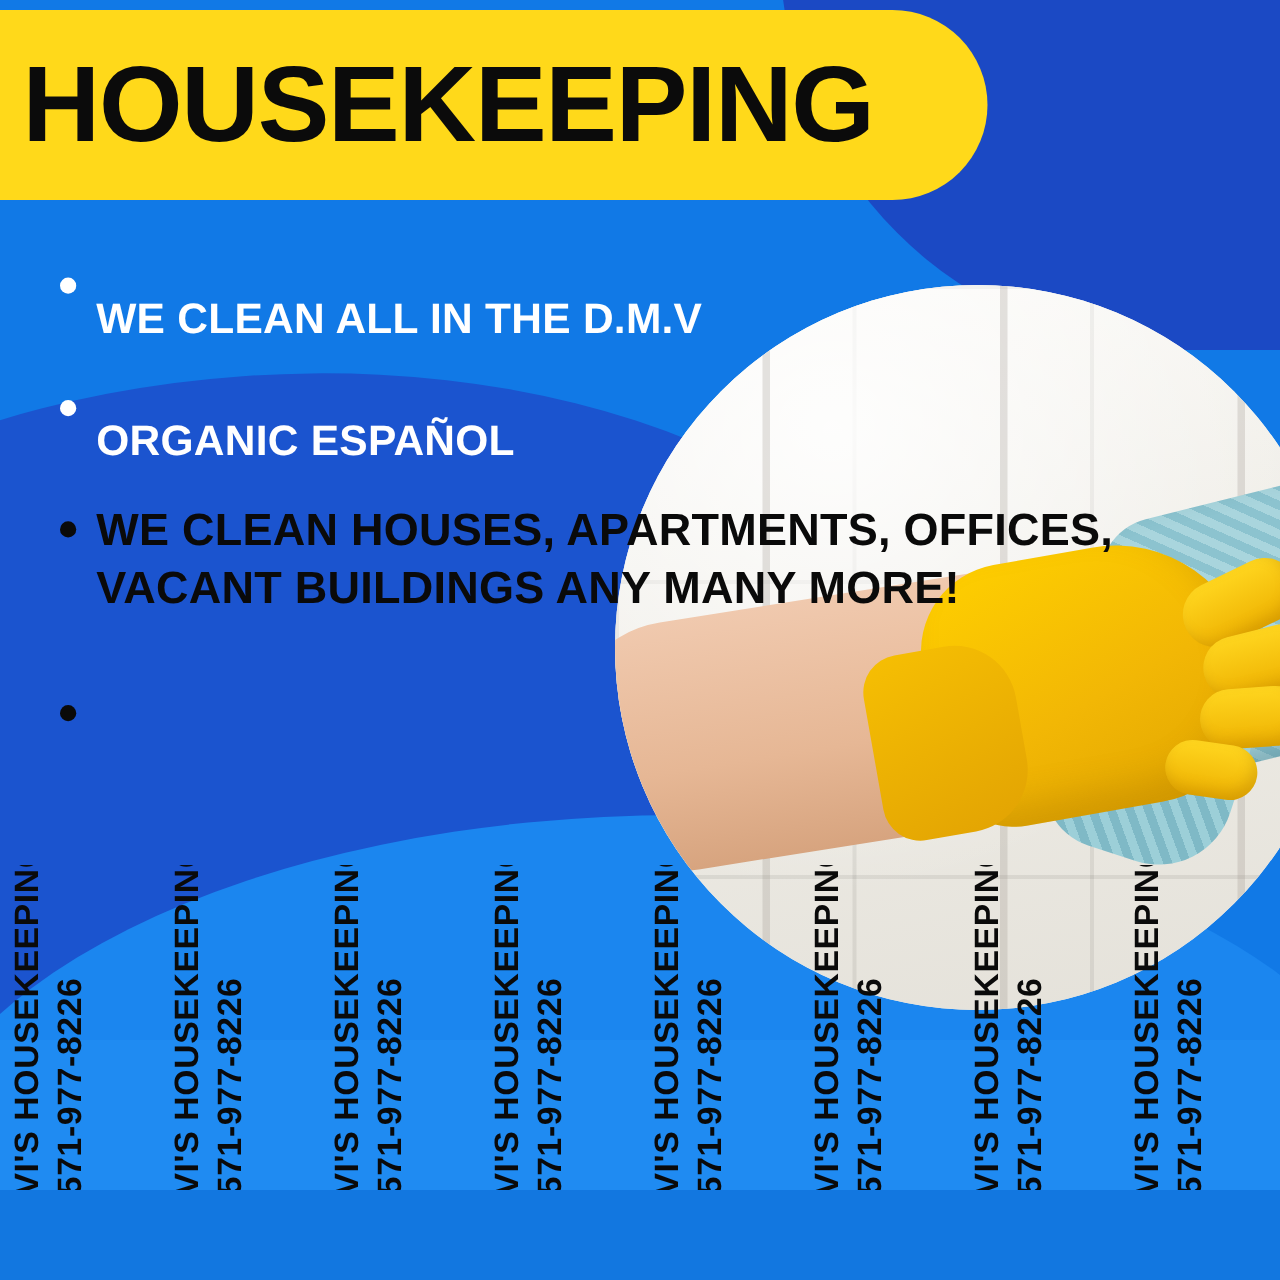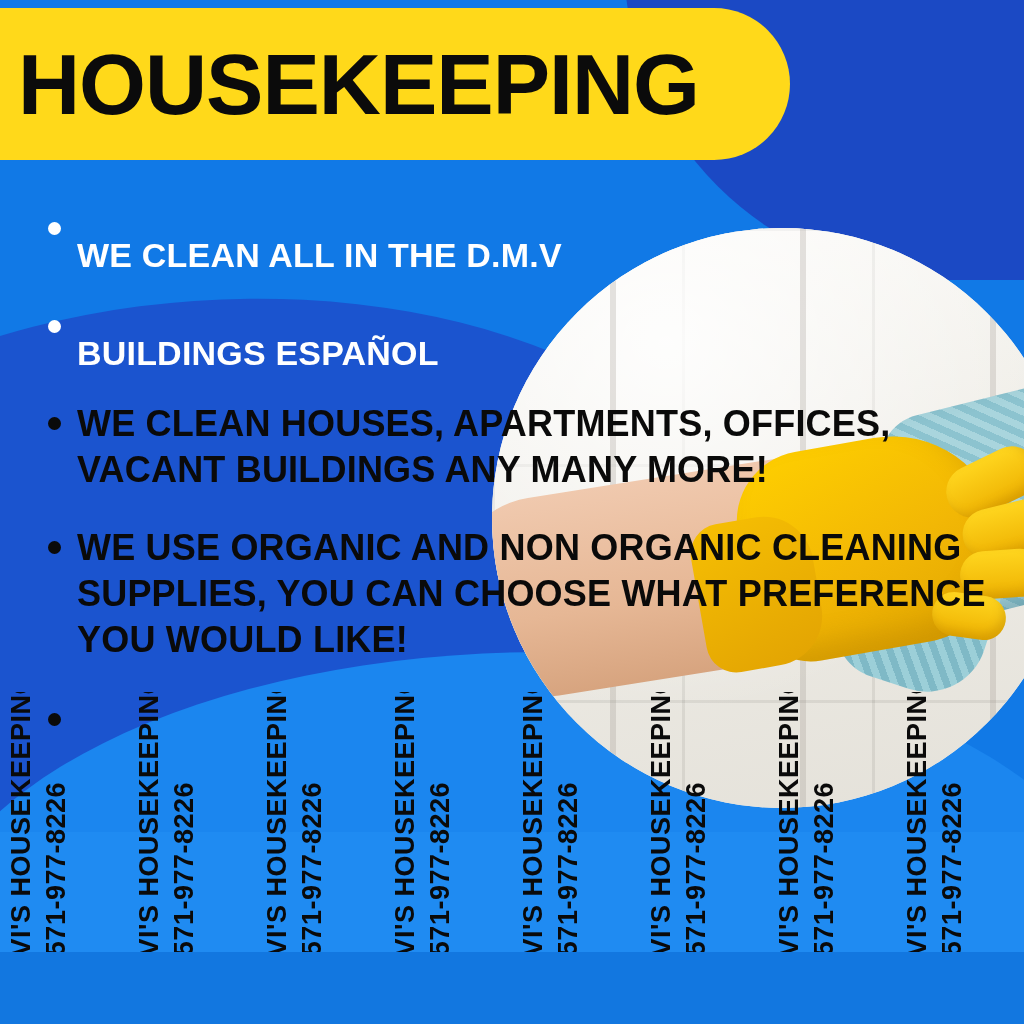--- a/index.html
+++ b/index.html
@@ -223,21 +223,21 @@
   }
   .bullet-text.light { color: #ffffff; margin-top: 28px; }
   .bullet-text.dark  { color: #0a0a0a; }
 
   .b1 .bullet-text { font-size: 34px; }
   .b2 .bullet-text { font-size: 34px; }
   .b3 .bullet-text { font-size: 36px; }
   .b4 .bullet-text { font-size: 36px; }
   .b5 .bullet-text { font-size: 36px; }
 
-  .b3 { margin-bottom: 32px; }
+  .b3 { margin-bottom: 55px; }
   .b4 { margin-bottom: 34px; }
 
   
   .footer-strip {
     position: absolute;
     left: 0;
     bottom: 0;
     width: 1024px;
     height: 260px;
     overflow: hidden;
@@ -299,32 +299,28 @@
 
   <div class="bullets">
 
     <div class="bullet b1">
       <div class="dot light"></div>
       <div class="bullet-text light">WE CLEAN ALL IN THE D.M.V</div>
     </div>
 
     <div class="bullet b2">
       <div class="dot light"></div>
-      <div class="bullet-text light">BUILDINGS ESPAÑOL</div>
+      <div class="bullet-text light">ORGANIC ESPAÑOL</div>
     </div>
 
     <div class="bullet b3">
       <div class="dot dark"></div>
       <div class="bullet-text dark" style="max-width:940px;">WE CLEAN HOUSES, APARTMENTS, OFFICES, VACANT BUILDINGS ANY MANY MORE!</div>
     </div>
 
-    <div class="bullet b4">
-      <div class="dot dark"></div>
-      <div class="bullet-text dark" style="max-width:945px;">WE USE ORGANIC AND NON ORGANIC CLEANING SUPPLIES, YOU CAN CHOOSE WHAT PREFERENCE YOU WOULD LIKE!</div>
-    </div>
 
     <div class="bullet b5">
       <div class="dot dark"></div>
     </div>
 
   </div>
 
   <div class="footer-strip">
       <div class="vert-pair" style="left: 6px;">
         <div class="vert-item" style="position: relative;">VI'S HOUSEKEEPING</div>

